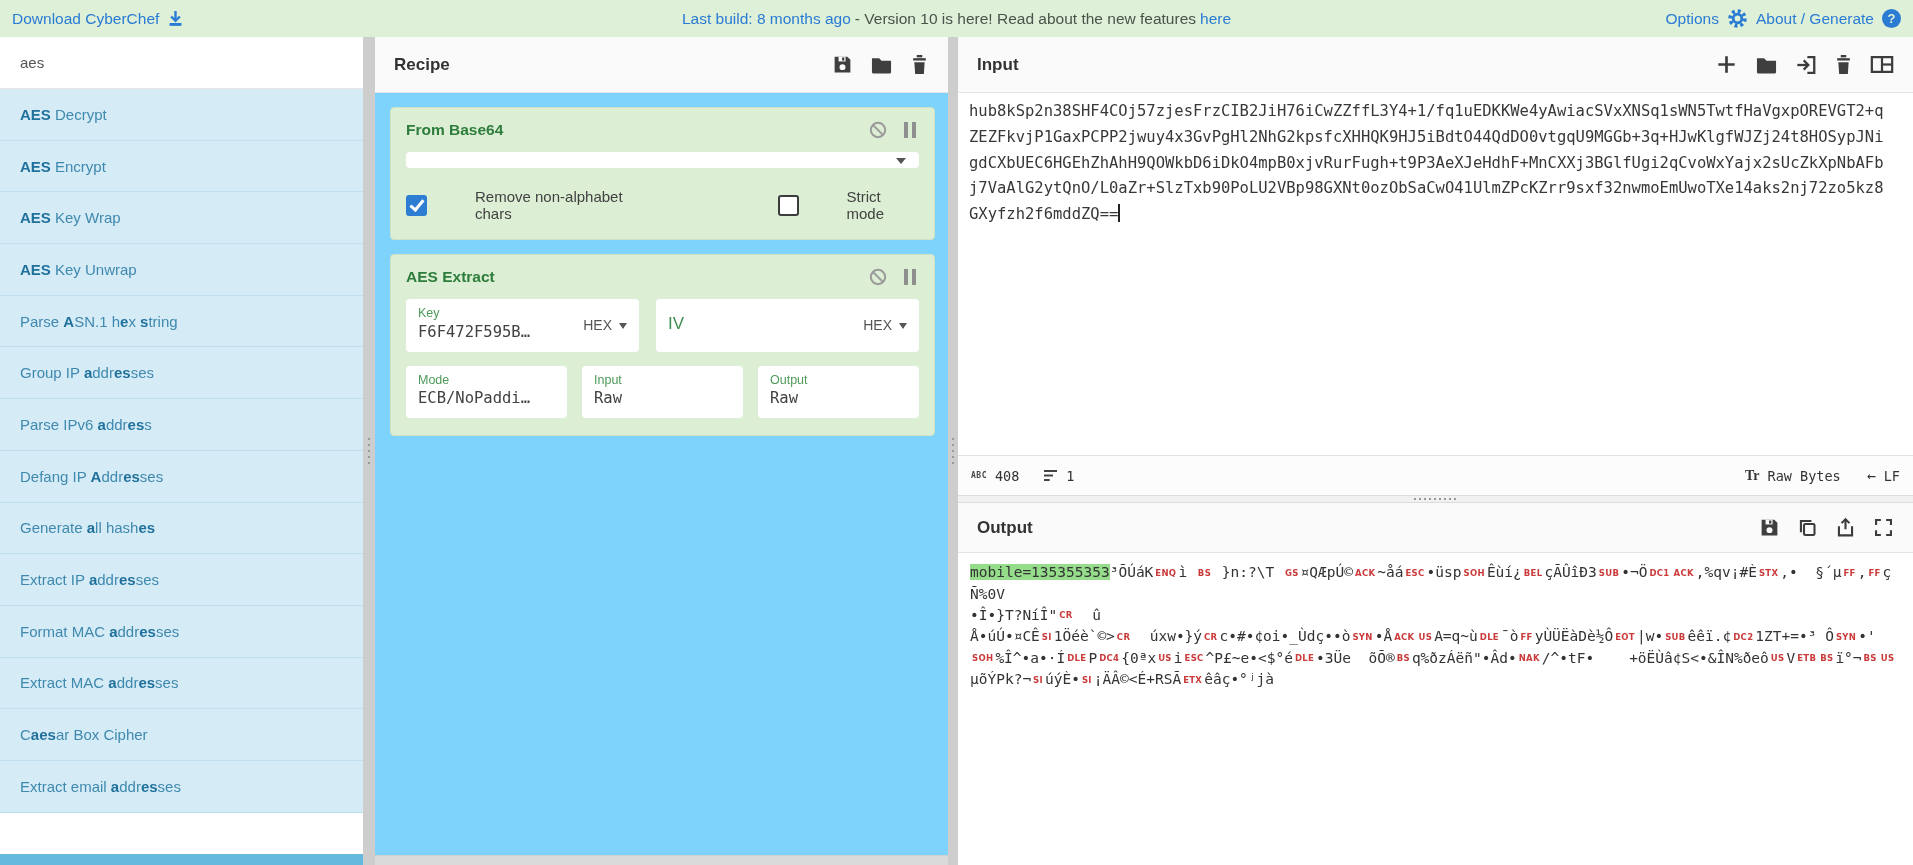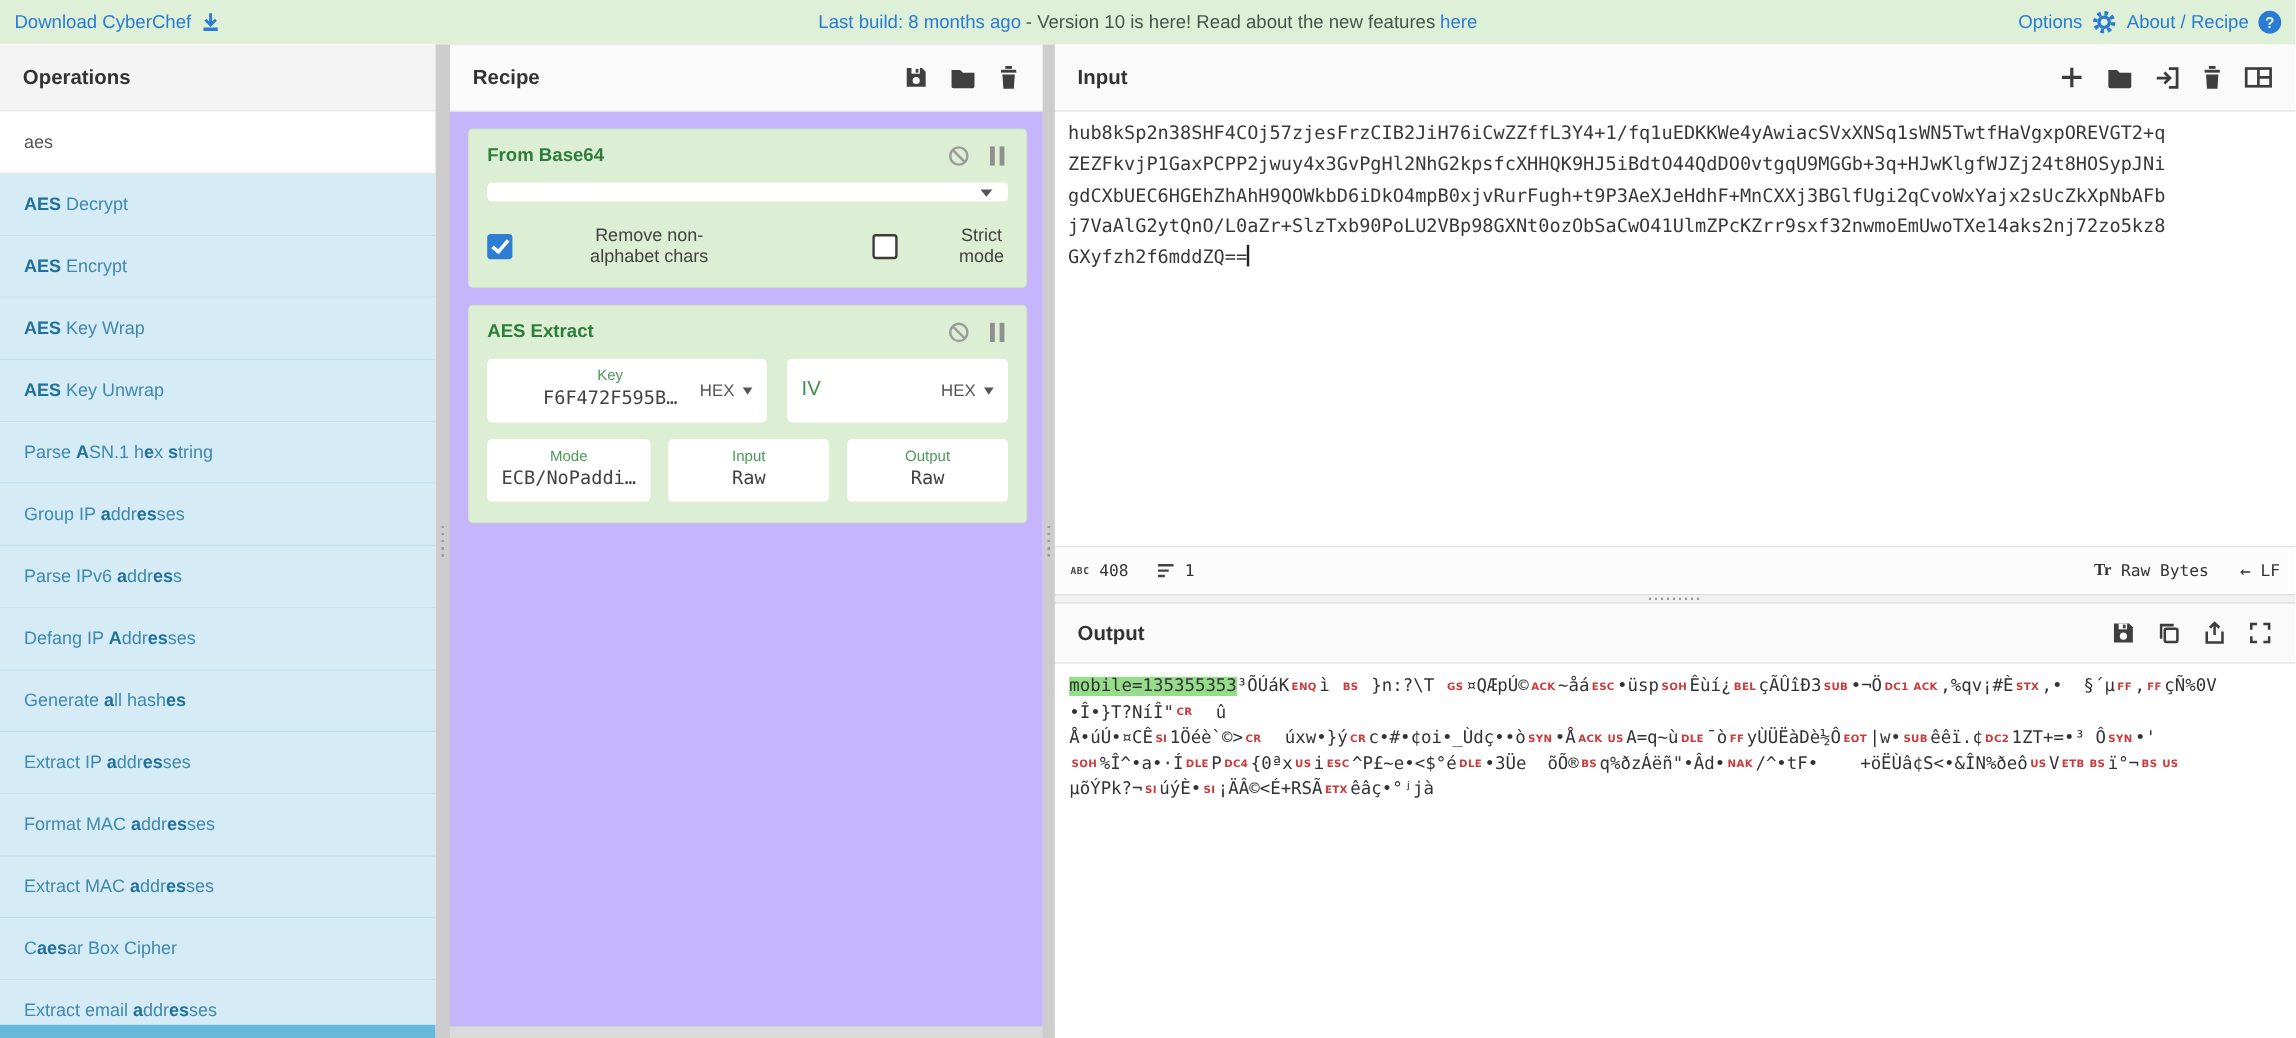--- a/index.html
+++ b/index.html
@@ -38,22 +38,22 @@
     font-family:"Liberation Sans",sans-serif; background:transparent; }
   .ops-list { flex:1; overflow:hidden; }
   .op-item { height:51.7px; display:flex; align-items:center; padding:0 20px;
     background:#d5ecf7; border-bottom:1px solid #bfdeee; color:#4089ae; font-size:15px;
     cursor:grab; white-space:pre; }
   .op-item .match { font-weight:bold; color:#20719c; }
   .ops-bottom-strip { position:absolute; left:0; bottom:0; width:100%; height:11px;
     background:#64b9dc; }
 
   
-  .recipe-panel { width:494px; flex:none; background:#c4b5fd; display:flex;
-    flex-direction:column; position:relative;text-align:center; }
+  .recipe-panel { width:573px; flex:none; background:#7dd3fc; display:flex;
+    flex-direction:column; position:relative; }
   .hdr-icons { margin-left:auto; display:flex; align-items:center; gap:17px; }
   .hdr-icons .ibtn { cursor:pointer; display:flex; }
   .op-block { margin:14px 13px 0 15px; background:#dceed3; border:1px solid #cfe3c4;
     border-radius:4px; padding:12px 15px 17px; cursor:grab; }
   .op-title-row { display:flex; align-items:center; margin-bottom:12px; }
   .op-title { color:#2d7d3c; font-weight:bold; font-size:15.5px; }
   .op-icons { margin-left:auto; display:flex; align-items:center; gap:15px; padding-right:2px; }
   .field { background:#fff; border-radius:4px; position:relative; padding:7px 12px 9px;
     cursor:text; }
   .flabel { color:#4d9a58; font-size:12.5px; line-height:1.25; }
@@ -132,31 +132,28 @@
     <a>here</a>
   </div>
   <div class="banner-right">
     <a>Options</a>
     <span>
       <svg width="21" height="21" viewBox="0 0 24 24">
         <circle cx="12" cy="12" r="8.5" fill="none" stroke="#2a7bd4" stroke-width="4.2" stroke-dasharray="3.4 3.27"></circle>
         <circle cx="12" cy="12" r="4.9" fill="none" stroke="#2a7bd4" stroke-width="3.2"></circle>
       </svg>
     </span>
-    <a>About / Recipe</a>
+    <a>About / Generate</a>
     <span class="qcircle">?</span>
   </div>
 </div>
 
 <div class="main">
 
   <div class="ops-panel">
-    <div class="panel-header">
-      <span>Operations</span>
-    </div>
     <div class="search-row">
       <input type="text" value="aes" style="">
     </div>
     <div class="ops-list">
         <div class="op-item"><span class="match">AES</span><span> Decrypt</span></div>
         <div class="op-item"><span class="match">AES</span><span> Encrypt</span></div>
         <div class="op-item"><span class="match">AES</span><span> Key Wrap</span></div>
         <div class="op-item"><span class="match">AES</span><span> Key Unwrap</span></div>
         <div class="op-item"><span>Parse </span><span class="match">A</span><span>SN.1 h</span><span class="match">e</span><span>x </span><span class="match">s</span><span>tring</span></div>
         <div class="op-item"><span>Group IP </span><span class="match">a</span><span>ddr</span><span class="match">es</span><span>ses</span></div>

